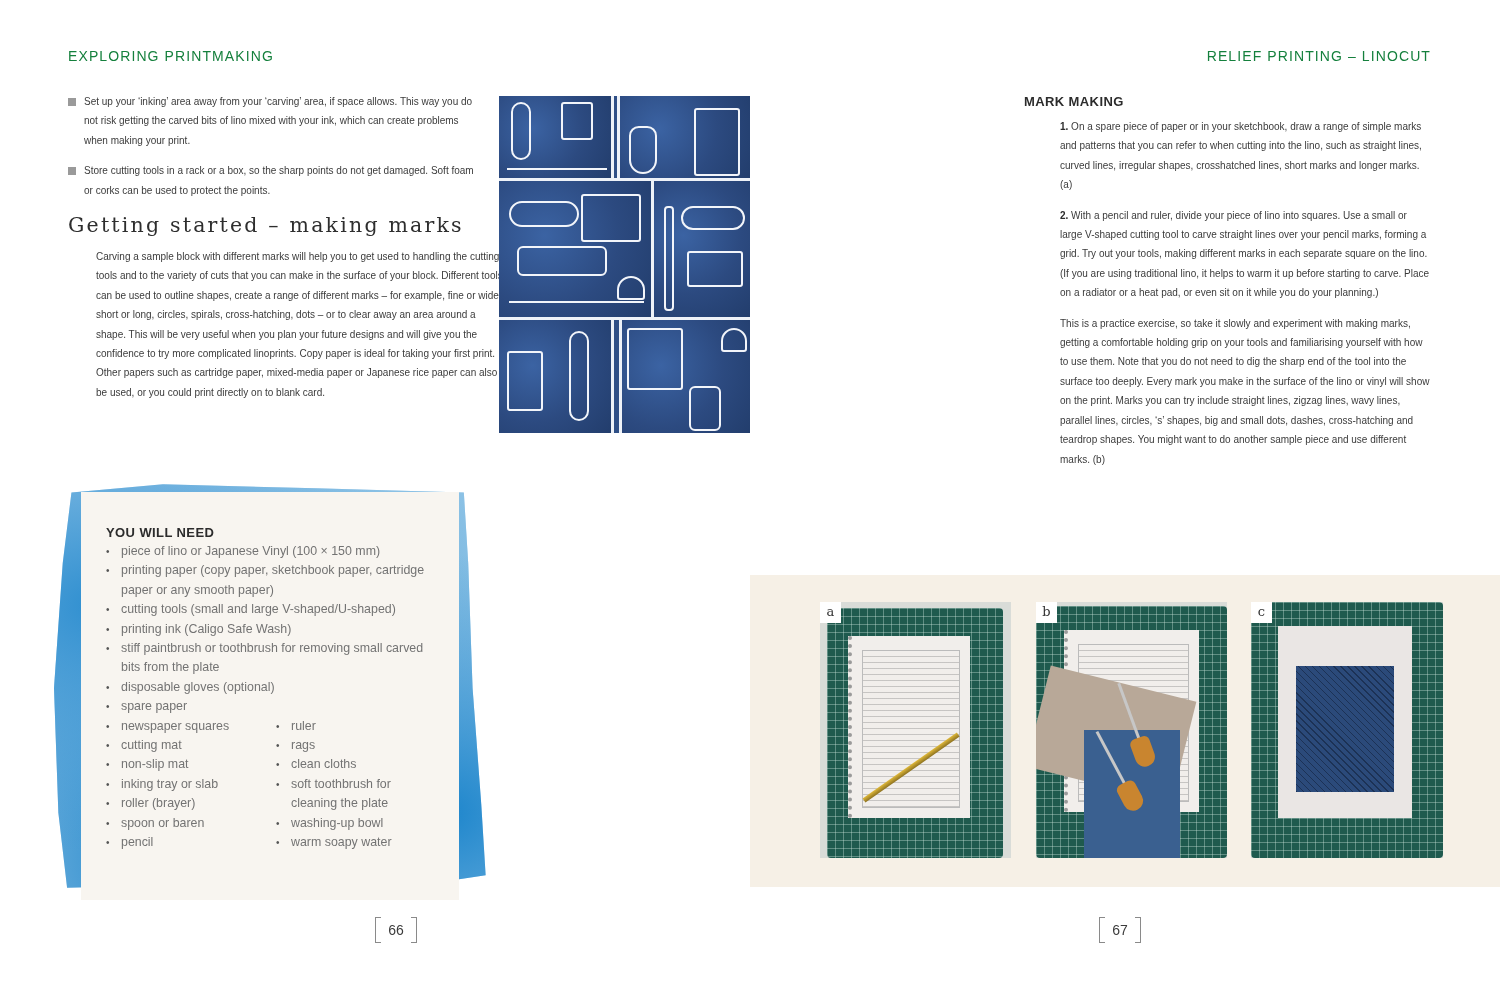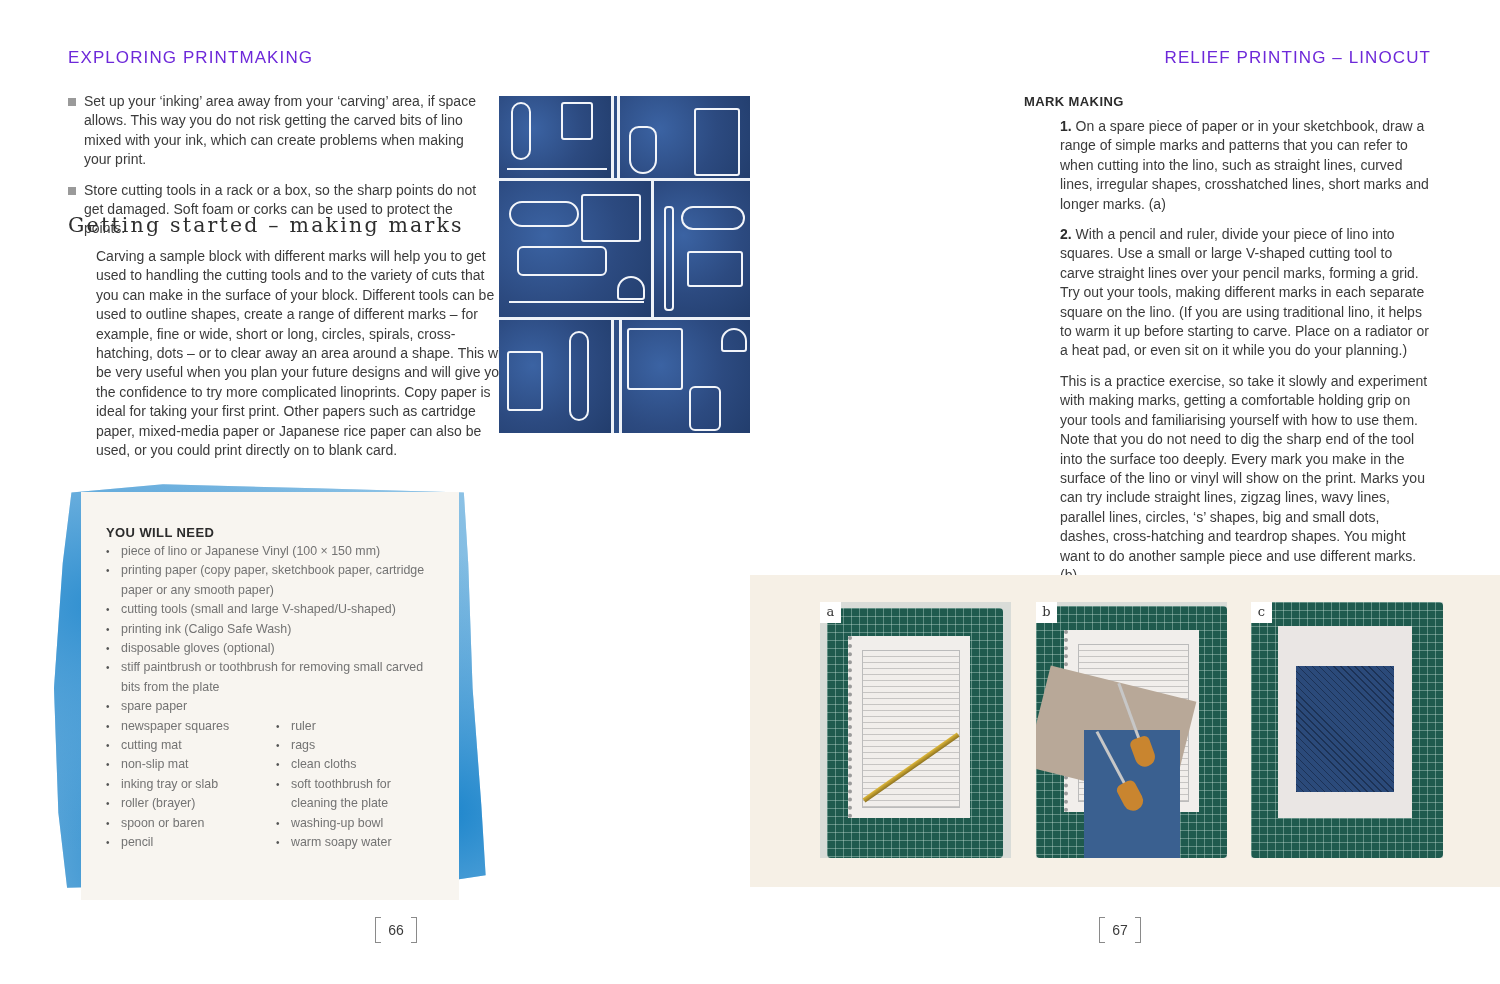--- a/index.html
+++ b/index.html
@@ -1,26 +1,26 @@
 <!DOCTYPE html>
 <html><head>
   <meta charset="utf-8">
   <style>
     * { box-sizing: border-box; margin: 0; padding: 0; }
     html, body { width: 1500px; height: 984px; background: #ffffff; overflow: hidden; }
     body { position: relative; font-family: "Liberation Sans", "DejaVu Sans", sans-serif; color: #3a3a3a; }
 
     .running-head {
-      position: absolute; top: 48px; font-size: 17px; letter-spacing: 1.1px;
-      color: #6d28d9; text-transform: uppercase;
+      position: absolute; top: 48px; font-size: 14px; letter-spacing: 1.1px;
+      color: #15803d; text-transform: uppercase;
     }
     .running-head.left { left: 68px; }
     .running-head.right { right: 69px; }
 
-    .body-text { font-size: 14px; line-height: 19.4px; color: #3b3b3b; }
+    .body-text { font-size: 10px; line-height: 19.4px; color: #3b3b3b; }
 
     
     .tips { position: absolute; left: 68px; top: 92px; width: 412px; }
     .tip { position: relative; padding-left: 16px; margin-bottom: 11px; }
     .tip .sq { position: absolute; left: 0; top: 6px; width: 8px; height: 8px; background: #9a9a9a; }
 
     .section-heading {
       position: absolute; left: 68px; top: 213px; font-family: "DejaVu Serif", "Liberation Serif", serif;
       font-size: 20.5px; letter-spacing: 2.2px; color: #2e2e2e; font-weight: normal; white-space: nowrap;
     }
@@ -146,22 +146,22 @@
 
 <div class="need-wrap">
   <div class="need-splash"></div>
   <div class="need-card">
     <div class="need-title">YOU WILL NEED</div>
     <ul class="need-list">
       <li>piece of lino or Japanese Vinyl (100 × 150 mm)</li>
       <li>printing paper (copy paper, sketchbook paper, cartridge paper or any smooth paper)</li>
       <li>cutting tools (small and large V-shaped/U-shaped)</li>
       <li>printing ink (Caligo Safe Wash)</li>
+      <li>stiff paintbrush or toothbrush for removing small carved bits from the plate</li>
       <li>disposable gloves (optional)</li>
-      <li>stiff paintbrush or toothbrush for removing small carved bits from the plate</li>
       <li>spare paper</li>
     </ul>
     <div class="need-cols">
       <ul class="need-list col1">
         <li>newspaper squares</li>
         <li>cutting mat</li>
         <li>non-slip mat</li>
         <li>inking tray or slab</li>
         <li>roller (brayer)</li>
         <li>spoon or baren</li>

